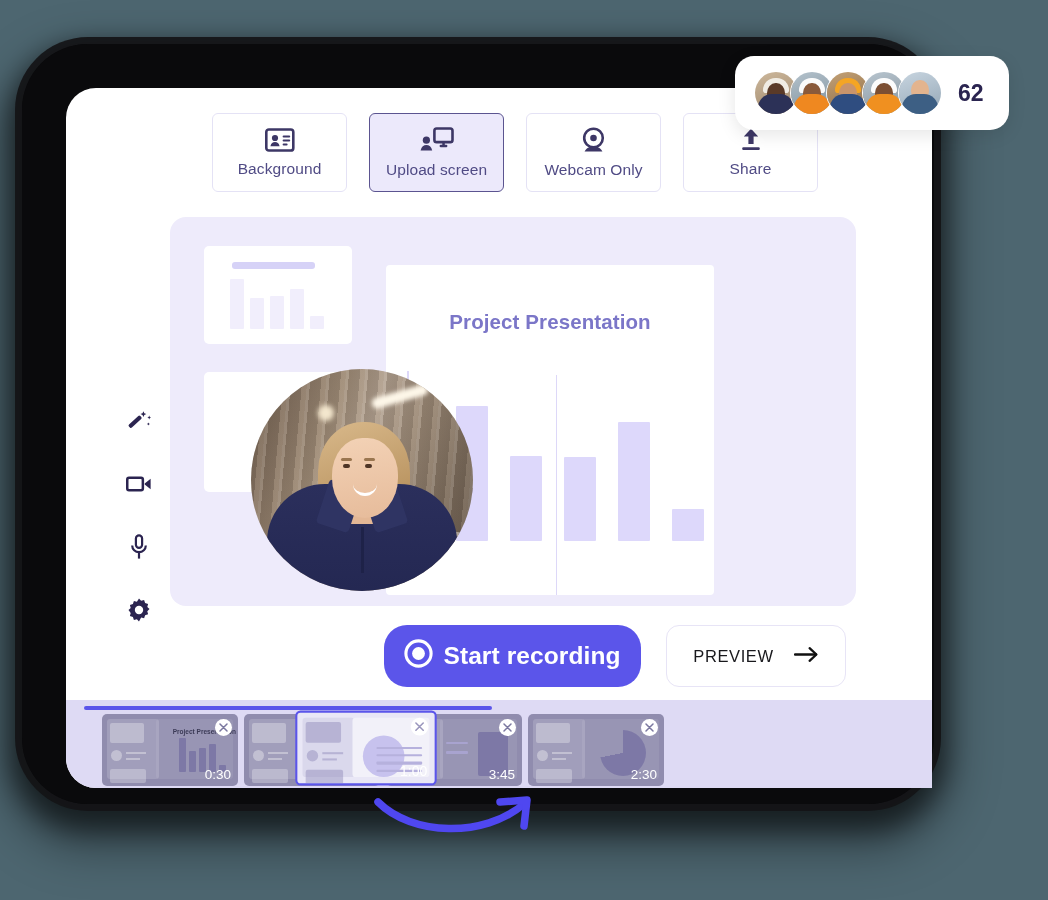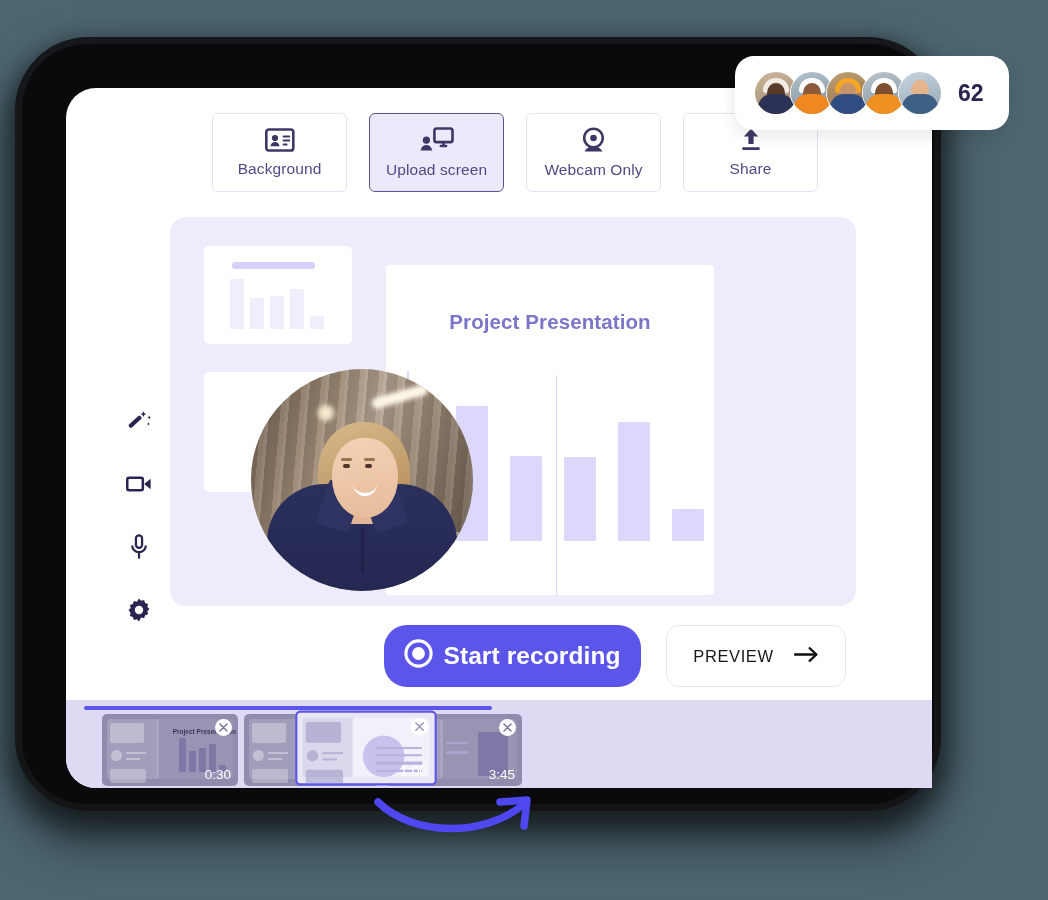--- a/index.html
+++ b/index.html
@@ -436,20 +436,36 @@
           </div>
         <div class="cl-rect"></div>
         <div class="close">
           <svg width="9" height="9" viewBox="0 0 9 9">
               <path d="M1 1l7 7M8 1l-7 7" stroke="#7b78a0" stroke-width="1.5" stroke-linecap="round"></path>
             </svg>
         </div>
         <div class="time">3:45</div>
       </div>
 
+      <div class="clip">
+        <div class="panel-left"></div>
+        <div class="pl-a"></div>
+          <div class="pl-dot"></div>
+          <div class="pl-l1"></div>
+          <div class="pl-l2"></div>
+          <div class="pl-b"></div>
+        <div class="panel-right"></div>
+        <div class="cl-pie"></div>
+        <div class="close">
+          <svg width="9" height="9" viewBox="0 0 9 9">
+              <path d="M1 1l7 7M8 1l-7 7" stroke="#7b78a0" stroke-width="1.5" stroke-linecap="round"></path>
+            </svg>
+        </div>
+        <div class="time">2:30</div>
+      </div>
     </div>
 
     <div class="clip selected" style="position:absolute;left:232px;top:12px;">
       <div class="panel-left"></div>
       <div class="pl-a"></div>
         <div class="pl-dot"></div>
         <div class="pl-l1"></div>
         <div class="pl-l2"></div>
         <div class="pl-b"></div>
       <div class="panel-right"></div>

